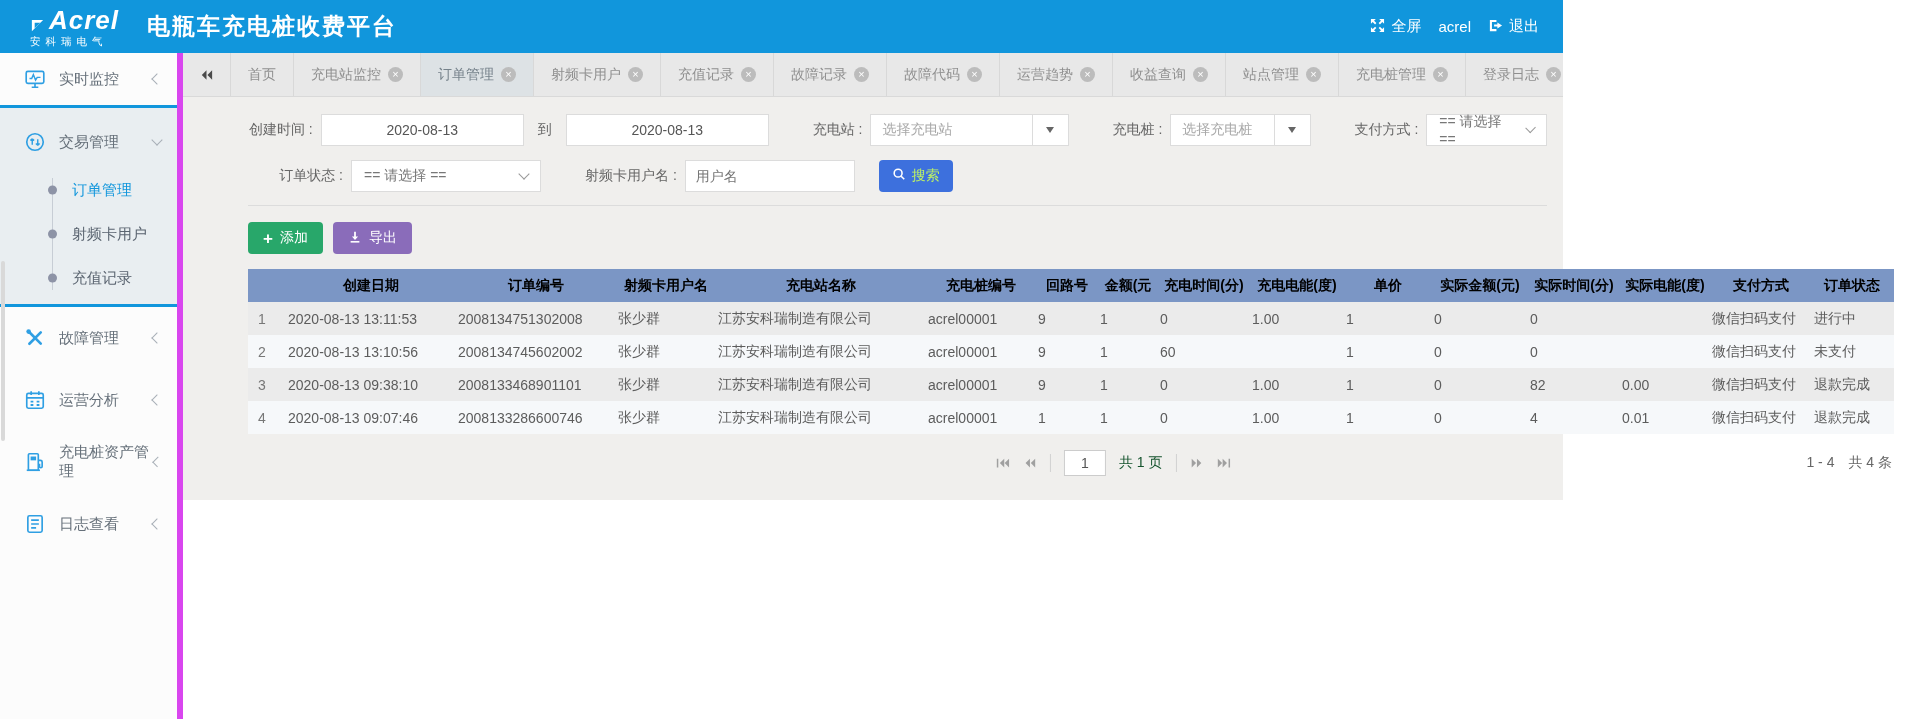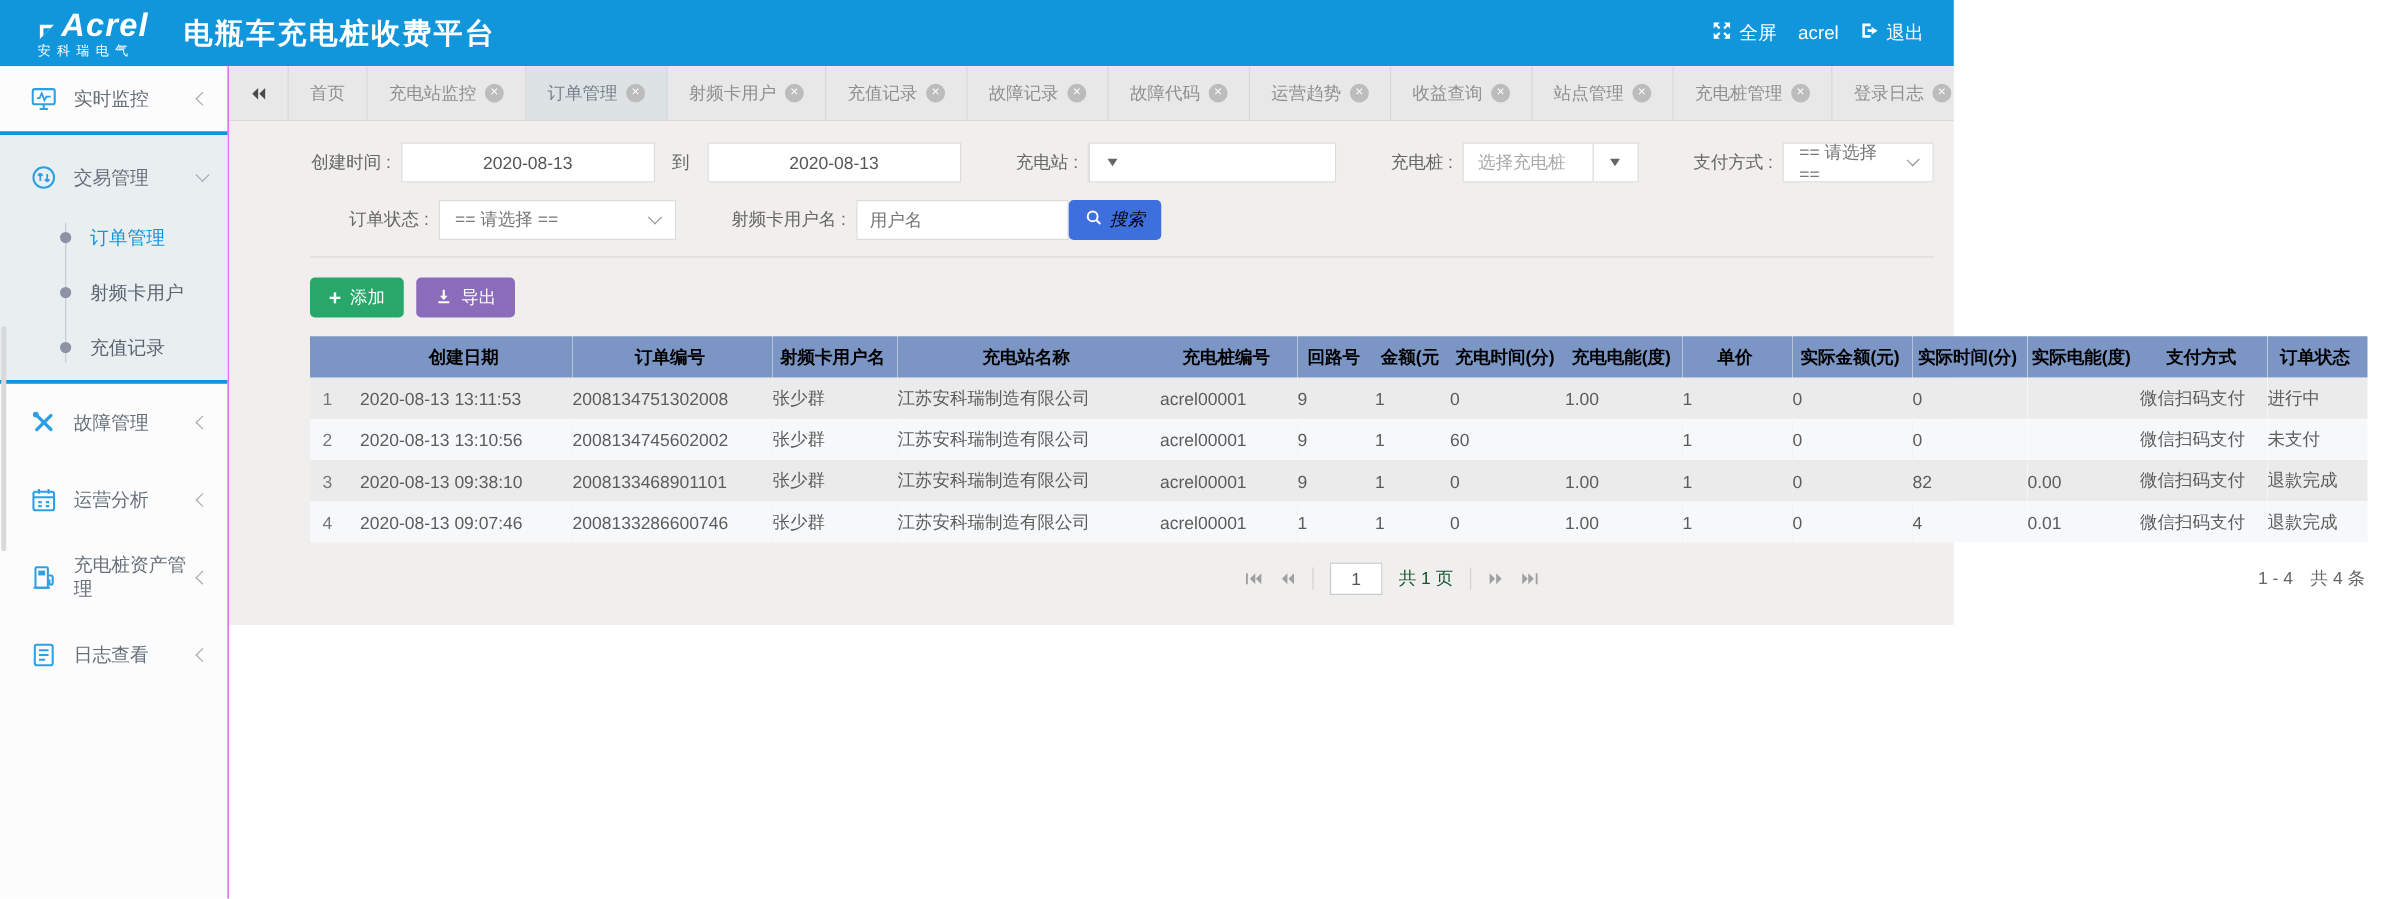--- a/index.html
+++ b/index.html
@@ -16,21 +16,21 @@
   .logo-mark { width:15px; height:15px; }
   .app-title { font-size:23px; font-weight:bold; margin:0 0 0 28px; letter-spacing:2px; }
   .header-right { margin-left:auto; margin-right:24px; display:flex; align-items:center; gap:9px; font-size:15px; }
   .header-right .hitem { display:flex; align-items:center; gap:6px; cursor:pointer; }
   .header-right .uname { margin:0 8px; }
 
   
   .body { flex:1; display:flex; min-height:0; }
 
   
-  .sidebar { flex:0 0 183px; background:#fcfcfc; border-right:1px solid #d946ef; position:relative; }
+  .sidebar { flex:0 0 183px; background:#fcfcfc; border-right:6px solid #d946ef; position:relative; }
   .sidebar::after { content:""; position:absolute; left:1px; top:208px; width:4px; height:180px;
     background:#d9d9d9; border-radius:2px; }
   .side-item { height:52px; display:flex; align-items:center; padding:0 16px 0 24px;
     color:#66707a; font-size:15px; cursor:pointer; }
   .side-item.tall { height:62px; }
   .side-icon { width:22px; height:22px; margin-right:13px; flex:0 0 22px; }
   .chev { width:8px; height:8px; border-left:1.5px solid #a8afb7; border-bottom:1.5px solid #a8afb7;
     transform:rotate(45deg); margin-left:auto; }
   .chev.down { transform:rotate(-45deg); margin-top:-4px; }
   .side-group { background:#e9eef1; border-top:3px solid #1196dc; border-bottom:3px solid #1196dc;
@@ -74,22 +74,22 @@
   .combo { height:32px; background:#fff; border:1px solid #dcdcdc; display:flex; align-items:stretch; cursor:pointer; }
   .combo .ph { flex:1; display:flex; align-items:center; padding-left:11px; color:#a8a8a8; font-size:14px; }
   .combo .arrow-btn { flex:0 0 36px; border-left:1px solid #dcdcdc; display:flex; align-items:center; justify-content:center; }
   .tri { width:0; height:0; border-left:4.5px solid transparent; border-right:4.5px solid transparent;
     border-top:6px solid #666; }
   .select { height:32px; background:#fff; border:1px solid #dcdcdc; display:flex; align-items:center;
     padding:0 12px; color:#777; font-size:14px; cursor:pointer;gap:12px; }
   .select .cw { width:8px; height:8px; border-right:1.5px solid #999; border-bottom:1.5px solid #999;
     transform:rotate(45deg); margin-left:auto; margin-top:-3px; }
   .w290 { width:290px; } .w205 { width:205px; } .w165 { width:165px; } .w190 { width:190px; } .w170 { width:170px; }
-  .search-btn { height:32px; padding:0 13px; background:#3d70dd; border:none; border-radius:4px;
-    color:#000000; font-size:14px; display:flex; align-items:center; gap:6px; cursor:pointer; font-family:inherit;font-style:italic; }
+  .search-btn { height:32px; margin-left:24px; padding:0 13px; background:#3d70dd; border:none; border-radius:4px;
+    color:#bef264; font-size:14px; display:flex; align-items:center; gap:6px; cursor:pointer; font-family:inherit; }
 
   .hr-divider { height:1px; background:#dcdcdc; margin:8px 0 16px; }
 
   .actions { display:flex; gap:10px; margin-bottom:15px; }
   .btn { height:32px; padding:0 15px; border:none; border-radius:4px; color:#fff; font-size:14px;
     display:flex; align-items:center; gap:7px; cursor:pointer; font-family:inherit; }
   .btn-add { background:#28a76a; }
   .btn-export { background:#8a6cba; }
   .plus-glyph { font-size:17px; font-weight:bold; line-height:1; }
 
@@ -321,20 +321,21 @@
 
       <div class="content">
         <div class="filter-row">
           <span class="f-label">创建时间 :</span>
           <input class="txt date-input" value="2020-08-13" style="">
           <span class="to-label">到</span>
           <input class="txt date-input" value="2020-08-13" style="">
 
           <span class="f-label mid">充电站 :</span>
           <div class="combo w290">
+            <span class="ph">选择充电站</span>
             <span class="arrow-btn">
                 <i class="tri"></i>
               </span>
           </div>
 
           <span class="f-label mid">充电桩 :</span>
           <div class="combo w205">
             <span class="ph">选择充电桩</span>
             <span class="arrow-btn">
                 <i class="tri"></i>

